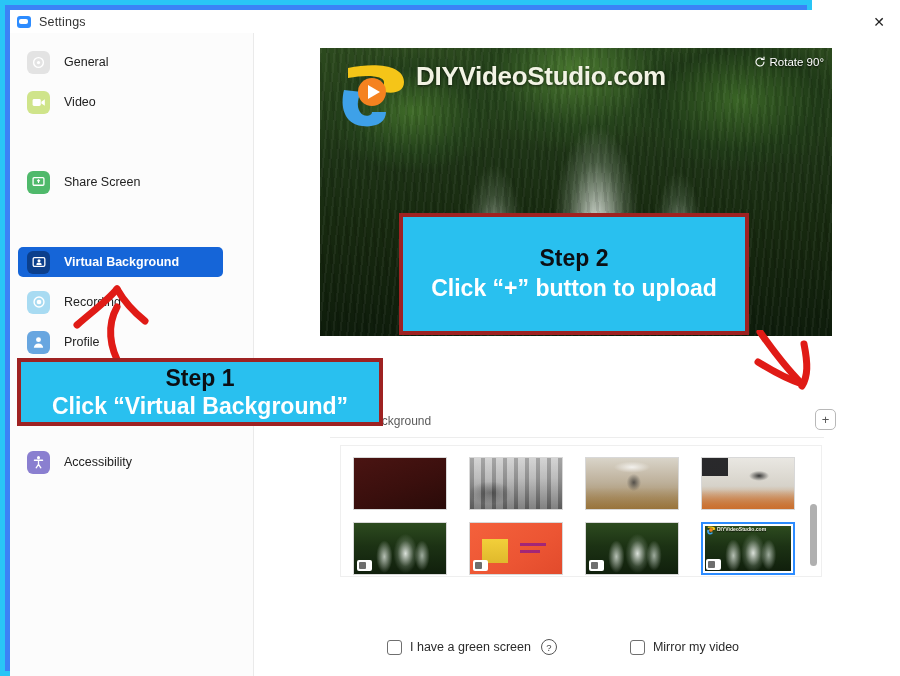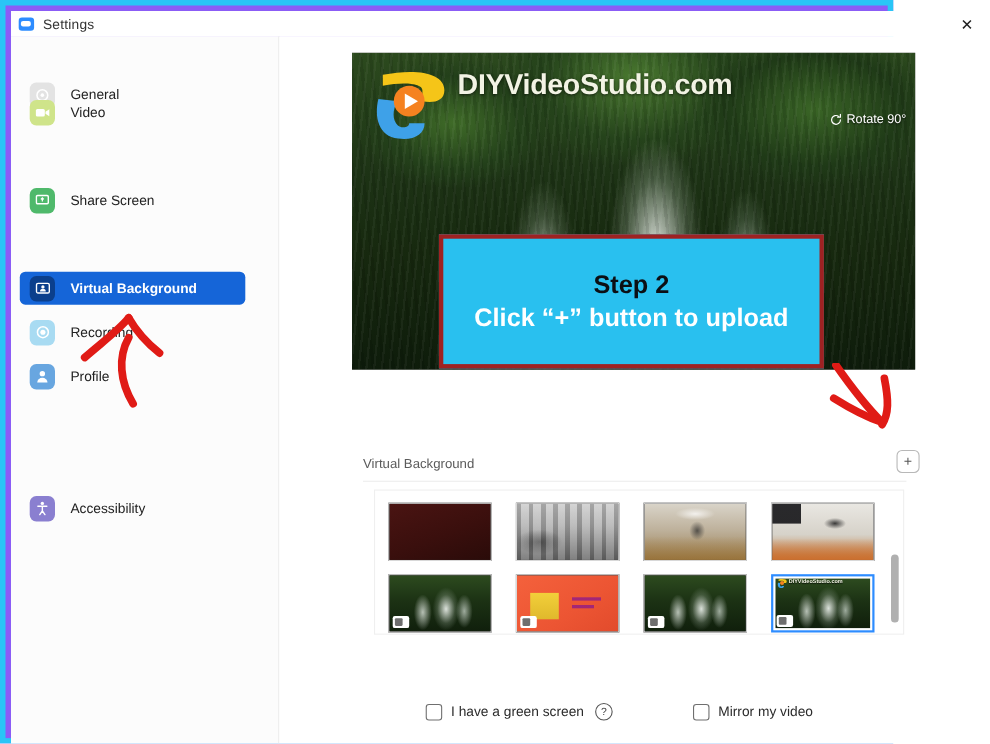--- a/index.html
+++ b/index.html
@@ -15,21 +15,21 @@
     position: relative;
   }
 
   
   #window-frame {
     position: absolute;
     left: 0; top: 0;
     width: 812px; height: 676px;
     box-sizing: border-box;
     border: 5px solid #29c5f6;
-    background: #8b5cf6;
+    background: #3b82f6;
   }
 
   
   #title-bar {
     position: absolute;
     left: 5px; top: 5px;
     width: 890px; height: 23px;
     background: #ffffff;
     display: flex;
     align-items: center;
@@ -195,21 +195,20 @@
     right: 8px; top: 8px;
     display: flex;
     align-items: center;
     gap: 4px;
     color: #ffffff;
     font-size: 11.5px;
     font-family: "Liberation Sans", sans-serif;
     text-shadow: 0 1px 2px rgba(0,0,0,.8);
     cursor: pointer;
     white-space: nowrap;
-    margin-top: 47px;
   }
 
   
   #vbg-section-row {
     position: absolute;
     left: 76px; top: 378px;
     width: 494px; height: 26px;
     border-bottom: 1px solid #ededed;
   }
   #vbg-section-label {
@@ -470,21 +469,21 @@
   <div id="title-bar">
     <div id="app-icon"></div>
     <div id="title-text">Settings</div>
     <div id="close-button">✕</div>
   </div>
 
   <div id="content-area">
 
     <div id="sidebar">
 
-      <div class="nav-item" style="top:14px;margin-top:24px;">
+      <div class="nav-item" style="top:14px;">
         <span class="nav-icon ic-general">
           <svg class="glyph" width="13" height="13" viewBox="0 0 24 24" aria-hidden="true">
             <circle cx="12" cy="12" r="9" fill="none" stroke="#ffffff" stroke-width="2.6"></circle>
             <circle cx="12" cy="12" r="3" fill="#ffffff"></circle>
           </svg>
         </span>
         <span class="nav-label">General</span>
       </div>
 
       <div class="nav-item" style="top:54px;">
@@ -650,19 +649,23 @@
     <path d="M18 62 C34 48 48 38 58 26" fill="none" stroke="#e01b16" stroke-width="7" stroke-linecap="round"></path>
     <path d="M58 26 C66 40 76 50 86 58" fill="none" stroke="#e01b16" stroke-width="7" stroke-linecap="round"></path>
   </svg>
 
   <svg id="arrow-plus" viewBox="0 0 90 75" aria-hidden="true">
     <path d="M10 2 C24 22 38 40 52 54" fill="none" stroke="#e01b16" stroke-width="7" stroke-linecap="round"></path>
     <path d="M8 32 C24 42 40 50 52 54" fill="none" stroke="#e01b16" stroke-width="7" stroke-linecap="round"></path>
     <path d="M54 14 C58 34 58 46 52 56" fill="none" stroke="#e01b16" stroke-width="7" stroke-linecap="round"></path>
   </svg>
 
+  <div class="callout" id="callout-step1">
+    <div class="line1">Step 1</div>
+    <div class="line2">Click “Virtual Background”</div>
+  </div>
 
   <div class="callout" id="callout-step2">
     <div class="line1">Step 2</div>
     <div class="line2">Click “+” button to upload</div>
   </div>
 
 </div>
 
 </body></html>

